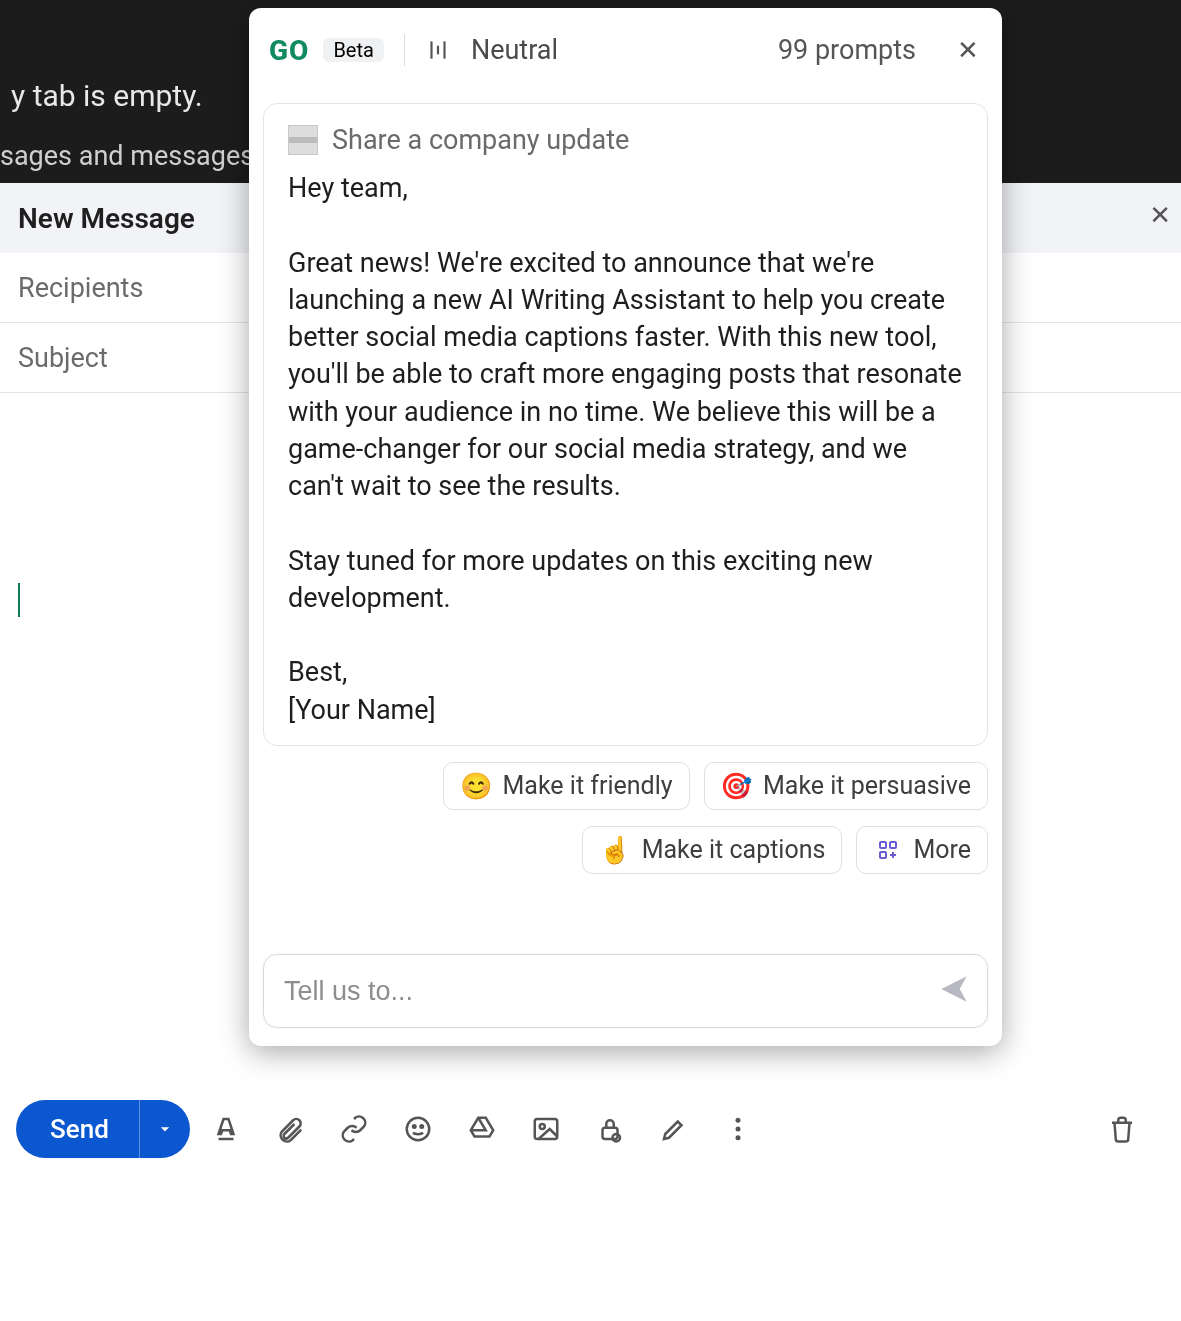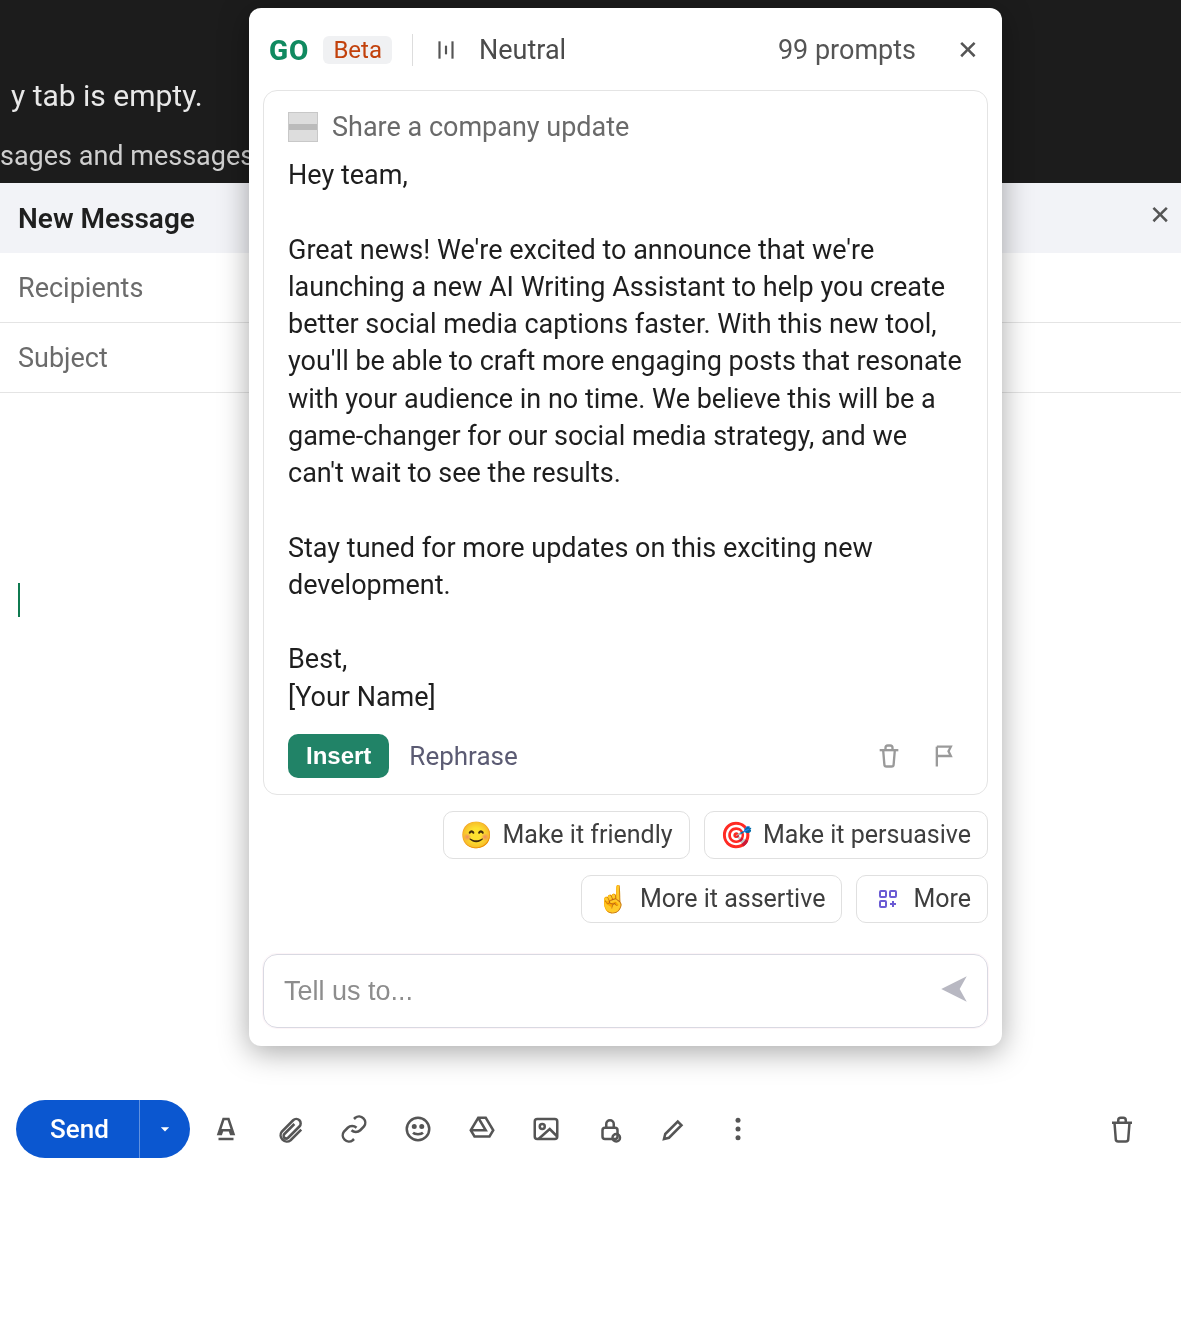--- a/index.html
+++ b/index.html
@@ -126,29 +126,29 @@
     justify-content: center;
   }
   .assistant-header {
     display: flex;
     align-items: center;
     height: 56px;
     gap: 14px;
     padding-left: 6px;
   }
   .go-logo { font-size: 28px; font-weight: 800; color: #108a60; letter-spacing: 1px; }
-  .beta-badge { background: #f0f1f3; color: #c2410c; font-size: 24px; padding: 0 10px; border-radius: 6px; }
+  .beta-badge { background: #f0f1f3; color: #000000; font-size: 20px; padding: 0 10px; border-radius: 6px; }
   .vr { width: 1px; height: 32px; background: #ddd; margin: 0 6px; }
   .tone-icon { display:inline-flex; align-items:center; }
   .tone-label { font-size: 27px; color: #4b4b4b; margin-left: 6px; }
   .prompts-count { margin-left: auto; font-size: 27px; color: #555; }
   .assistant-close { width: 40px; text-align: center; color: #555; font-size: 26px; margin-left: 18px; }
 
   .response-card {
-    margin-top: 12px;
+    margin-top: 25px;
     border: 1px solid #e4e4e4;
     border-radius: 14px;
     padding: 20px 24px 16px 24px;
     flex: 0 0 auto;
   }
   .response-title-row {
     display: flex; align-items: center; gap: 14px;
     margin-bottom: 14px;
   }
   .newsicon {
@@ -331,54 +331,36 @@
     </div>
     <div class="response-body">Hey team,
 
 Great news! We're excited to announce that we're launching a new AI Writing Assistant to help you create better social media captions faster. With this new tool, you'll be able to craft more engaging posts that resonate with your audience in no time. We believe this will be a game-changer for our social media strategy, and we can't wait to see the results.
 
 Stay tuned for more updates on this exciting new development.
 
 Best,
 [Your Name]</div>
 
-    <div class="action-row">
-      <button class="insert-btn">Insert</button>
-      <span class="rephrase-btn">Rephrase</span>
-      <span class="action-spacer"></span>
-      <span class="ghost-icon">
-        <svg viewBox="0 0 24 24" fill="none" stroke="currentColor" stroke-width="2">
-            <path d="M4 7h16"></path>
-            <path d="M9 7V5a2 2 0 012-2h2a2 2 0 012 2v2"></path>
-            <path d="M7 7l1 12a2 2 0 002 2h4a2 2 0 002-2l1-12"></path>
-          </svg>
-      </span>
-      <span class="ghost-icon">
-        <svg viewBox="0 0 24 24" fill="none" stroke="currentColor" stroke-width="2">
-            <path d="M5 21V4"></path>
-            <path d="M5 4h12l-2 4 2 4H5"></path>
-          </svg>
-      </span>
-    </div>
   </div>
 
   <div class="quick-row">
     <div class="chip">
       <span class="emoji">😊</span>
       <span>Make it friendly</span>
     </div>
     <div class="chip">
       <span class="emoji">🎯</span>
       <span>Make it persuasive</span>
     </div>
   </div>
   <div class="quick-row">
     <div class="chip">
       <span class="emoji">☝️</span>
-      <span>More it assertive</span>
+      <span>Make it captions</span>
     </div>
     <div class="chip">
       <span class="more-tiles">
         <svg viewBox="0 0 24 24" width="24" height="24" fill="none" stroke="#6b5bd4" stroke-width="2">
             <rect x="4" y="4" width="6" height="6" rx="1"></rect>
             <rect x="14" y="4" width="6" height="6" rx="1"></rect>
             <rect x="4" y="14" width="6" height="6" rx="1"></rect>
             <path d="M17 14v6M14 17h6"></path>
           </svg>
       </span>

